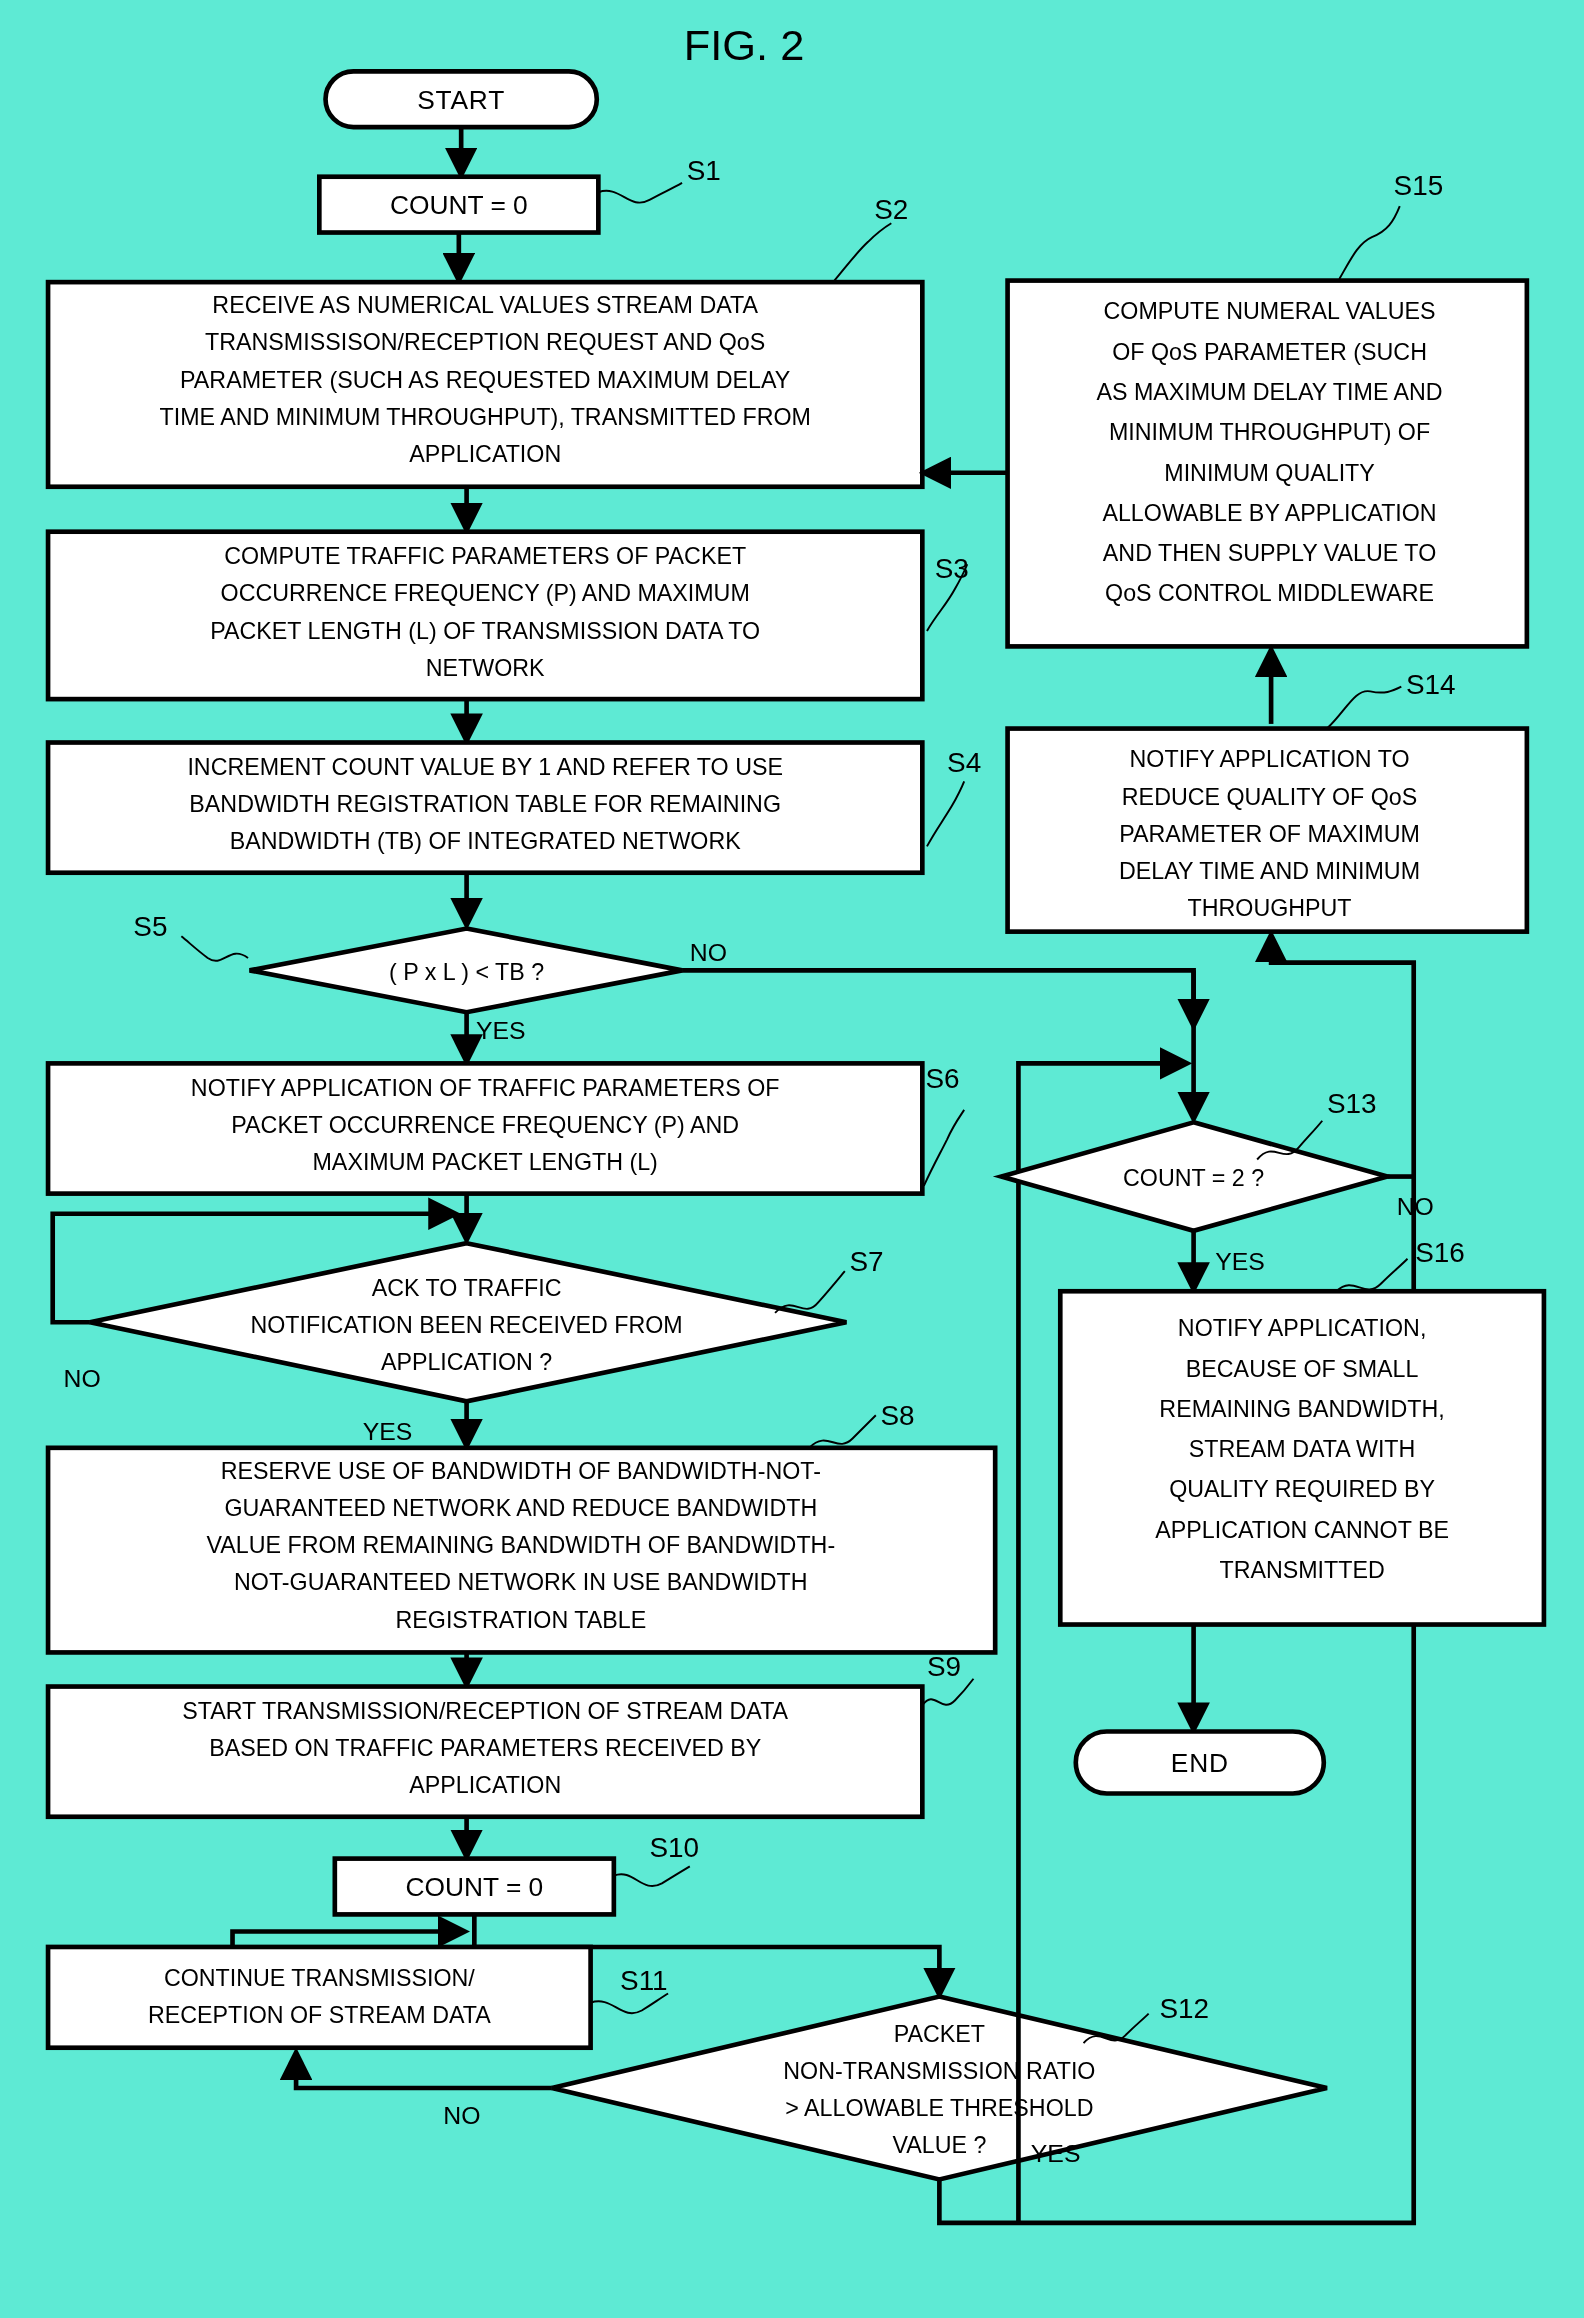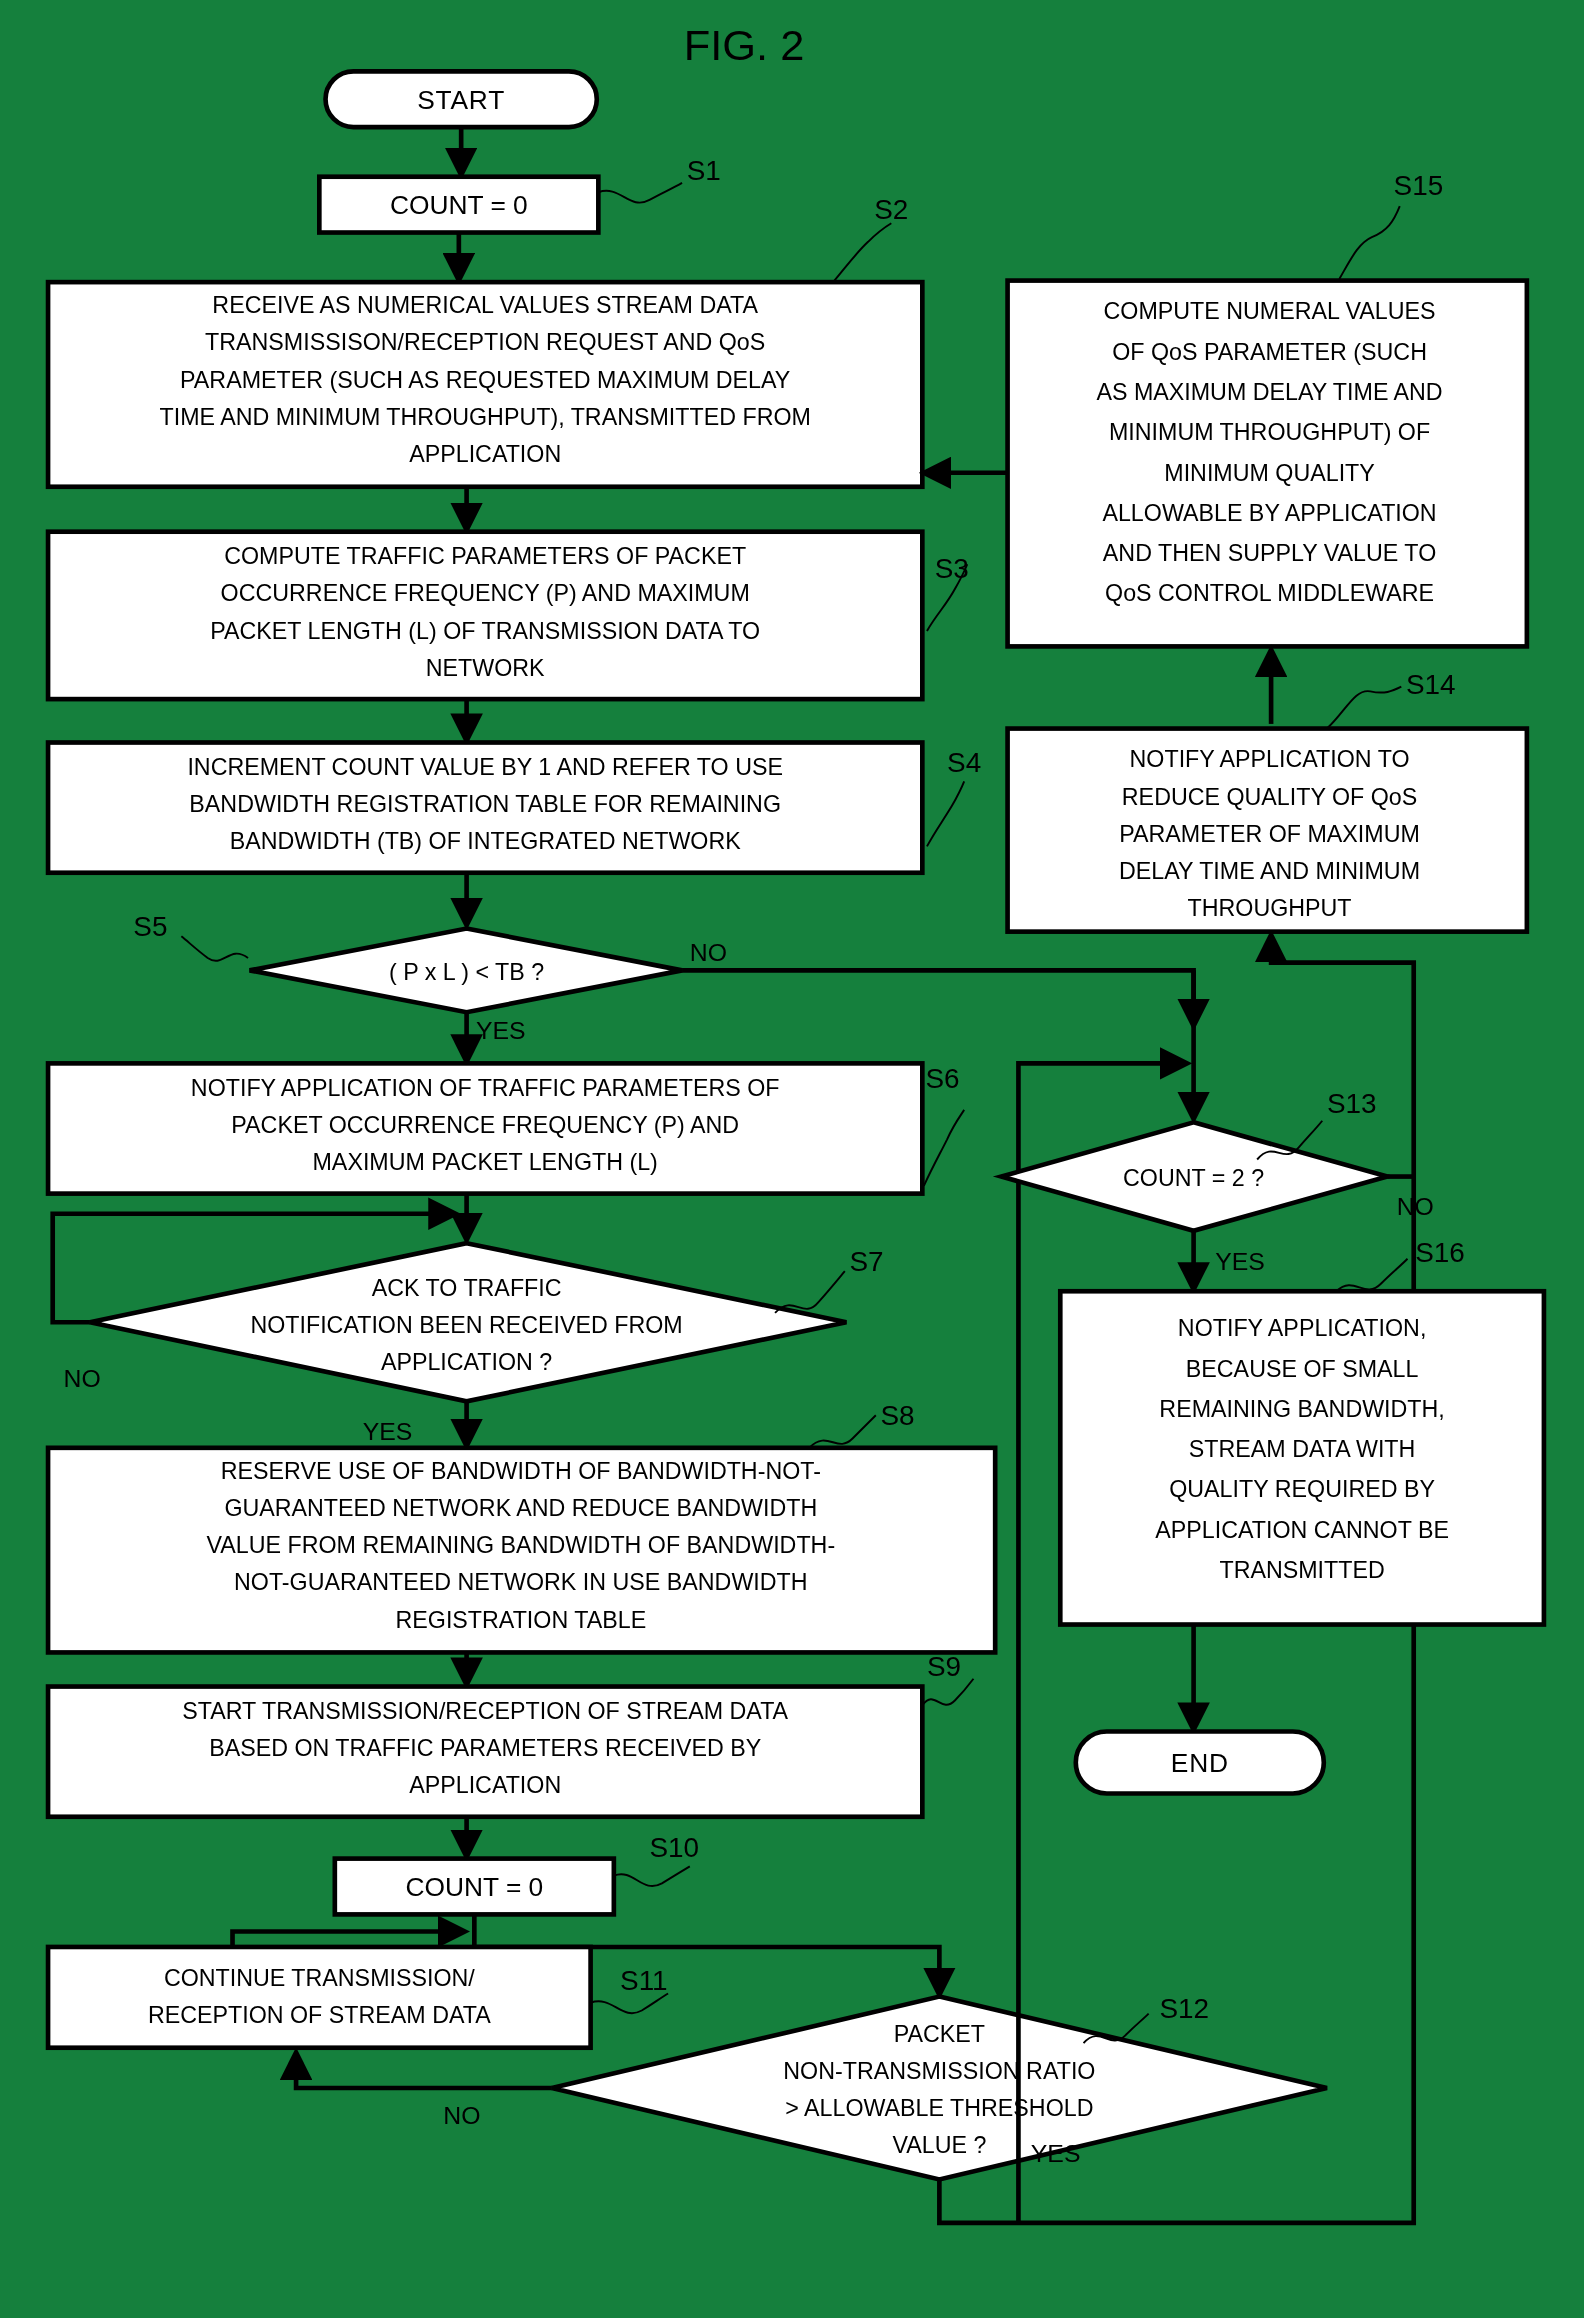--- a/index.html
+++ b/index.html
@@ -1,17 +1,17 @@
 <!DOCTYPE html>
 <html style="font-size:12.4px"><head>
 <meta charset="utf-8">
 <style>
   html,body{margin:0;padding:0;background:#ffffff;}
   body{font-family:"Liberation Sans", sans-serif;}
-  #page{position:relative;width:1585px;height:2319px;background:#15803d;overflow:hidden;}
+  #page{position:relative;width:1585px;height:2319px;background:#5eead4;overflow:hidden;}
   svg.diagram{position:absolute;left:0;top:0;width:1585px;height:2319px;}
   .shape{fill:#ffffff;stroke:#000000;stroke-width:6;}
   .conn{stroke:#000000;stroke-width:6;fill:none;}
   .leader{stroke:#000000;stroke-width:2.5;fill:none;}
   text{font-family:"Liberation Sans", sans-serif;fill:#000000;}
   .t-box{font-size:30px;}
   .t-term{font-size:34px;}
   .t-yn{font-size:32px;}
   .t-step{font-size:36px;}
   .t-fig{font-size:56px;}

